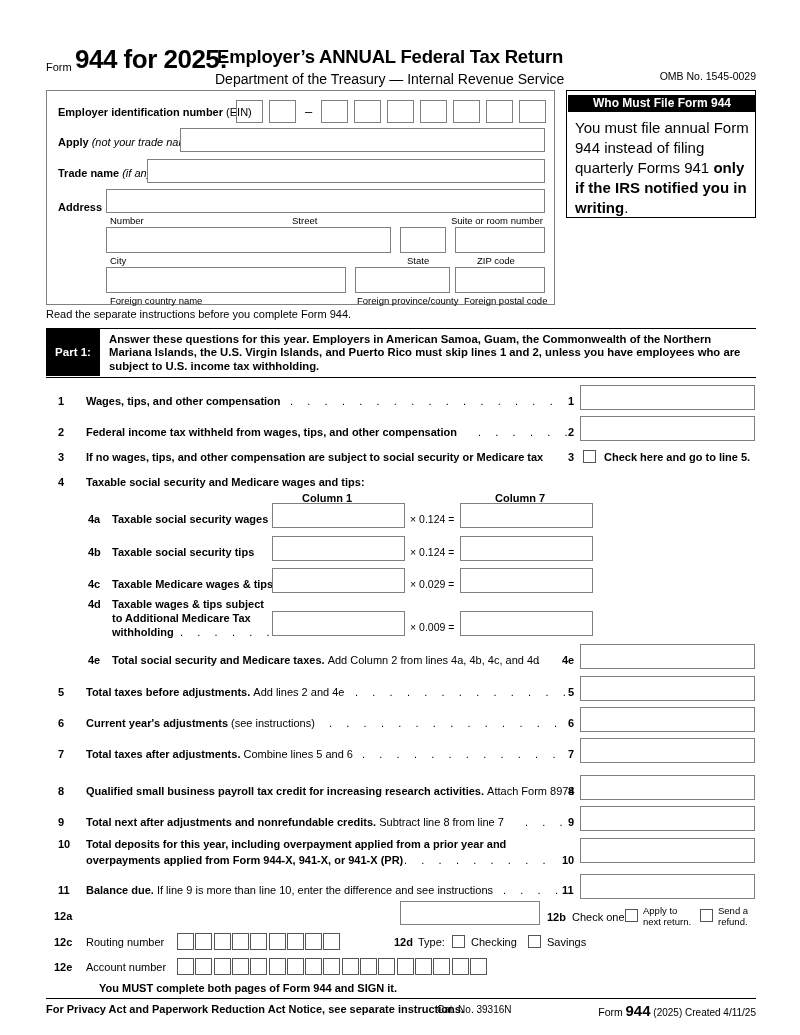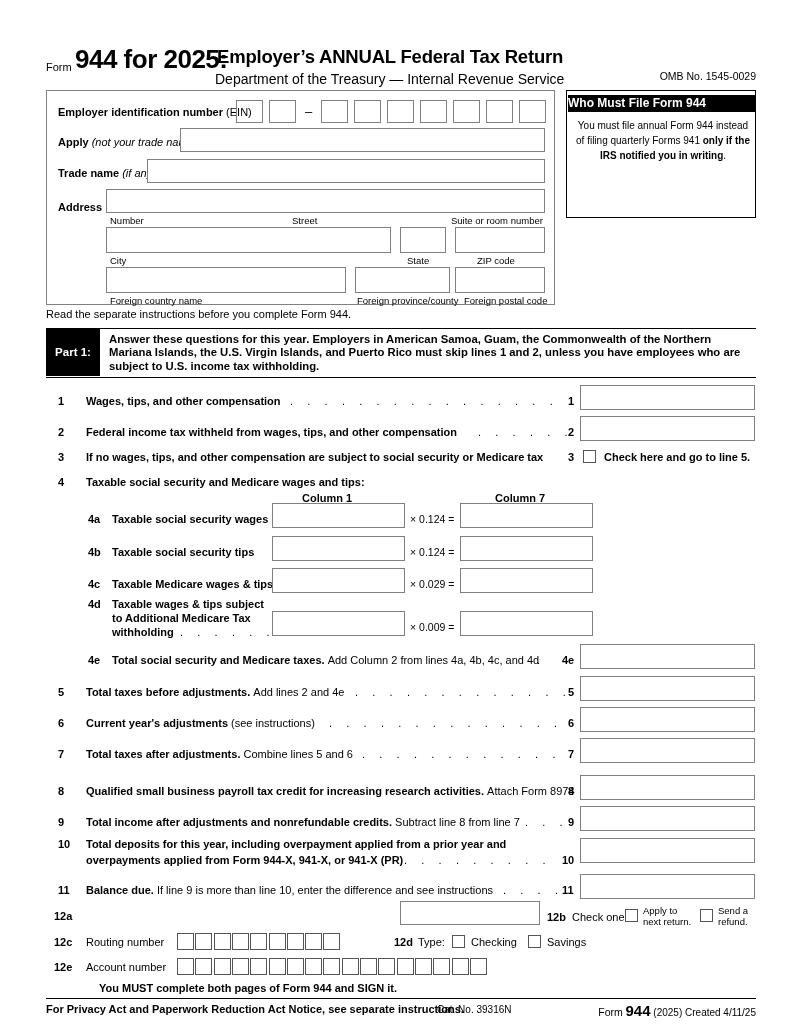--- a/index.html
+++ b/index.html
@@ -28,22 +28,22 @@
   .lbl .reg{font-weight:normal;}
   .fld{position:absolute;border:1px solid #808080;background:#fff;box-sizing:border-box;}
   .einb{position:absolute;width:27px;height:23px;border:1px solid #808080;box-sizing:border-box;}
   .eindash{position:absolute;font-size:13px;}
   .cap{position:absolute;font-size:9.5px;white-space:nowrap;}
 
   
   .wmf{position:absolute;left:566px;top:90px;width:190px;height:128px;
        border:1px solid #000;box-sizing:border-box;background:#fff;}
   .wmf-bar{position:absolute;left:1px;top:4px;width:188px;height:17px;background:#000;color:#fff;
-       font-size:12px;font-weight:bold;line-height:17px;}
-  .wmf-p{position:absolute;left:8px;font-size:10px;line-height:15px;width:176px;text-align:center;}
+       font-size:12px;font-weight:bold;text-align:center;line-height:17px;}
+  .wmf-p{position:absolute;left:8px;font-size:15px;line-height:20px;width:176px;}
   .wmf-p b{font-weight:bold;}
   .wmf-p i{font-style:italic;}
 
   .readsep{position:absolute;left:46px;top:308px;font-size:11px;}
 
   
   .p1wrap{position:absolute;left:46px;top:328px;width:710px;height:50px;
           border-top:1.6px solid #000;border-bottom:1.6px solid #000;box-sizing:border-box;}
   .p1tag{position:absolute;left:0;top:0;width:54px;height:46.5px;background:#000;color:#fff;
          font-size:11.5px;font-weight:bold;text-align:center;line-height:46.5px;}
@@ -235,21 +235,21 @@
 
   <div class="num" style="left:58px;top:785px;">8</div>
   <div class="desc" style="left:86px;top:785px;">
     <span>Qualified small business payroll tax credit for increasing research activities.</span> <span class="reg">Attach Form 8974</span>
   </div>
   <div class="rnum" style="left:568px;top:785px;">8</div>
   <div class="amt" style="left:580px;top:775px;"></div>
 
   <div class="num" style="left:58px;top:816px;">9</div>
   <div class="desc" style="left:86px;top:816px;">
-    <span>Total income after adjustments and nonrefundable credits.</span> <span class="reg">Subtract line 8 from line 7</span>
+    <span>Total next after adjustments and nonrefundable credits.</span> <span class="reg">Subtract line 8 from line 7</span>
   </div>
   <div class="dots" style="left:525px;top:816px;">. . .</div>
   <div class="rnum" style="left:568px;top:816px;">9</div>
   <div class="amt" style="left:580px;top:806px;"></div>
 
   <div class="num" style="left:58px;top:838px;">10</div>
   <div class="desc" style="left:86px;top:838px;">Total  deposits  for  this  year,  including  overpayment  applied  from  a  prior  year  and</div>
   <div class="desc" style="left:86px;top:854px;">overpayments applied from Form 944-X, 941-X, or 941-X (PR)</div>
   <div class="dots" style="left:404px;top:854px;">. . . . . . . . .</div>
   <div class="rnum" style="left:562px;top:854px;">10</div>

